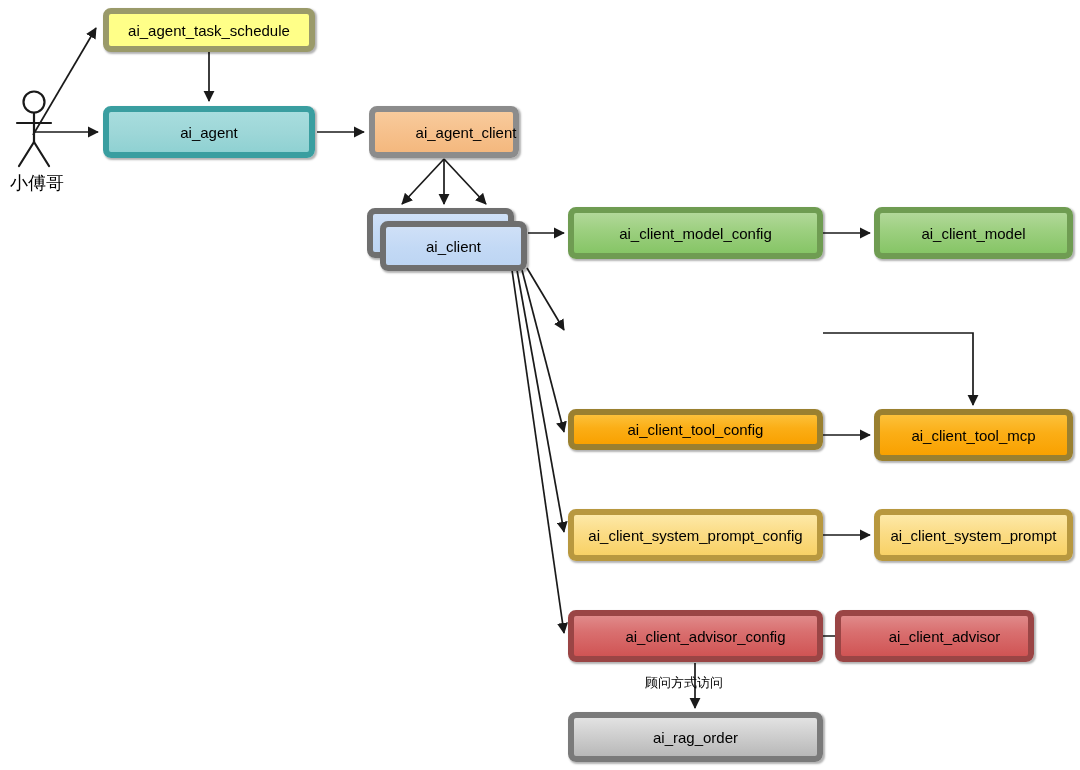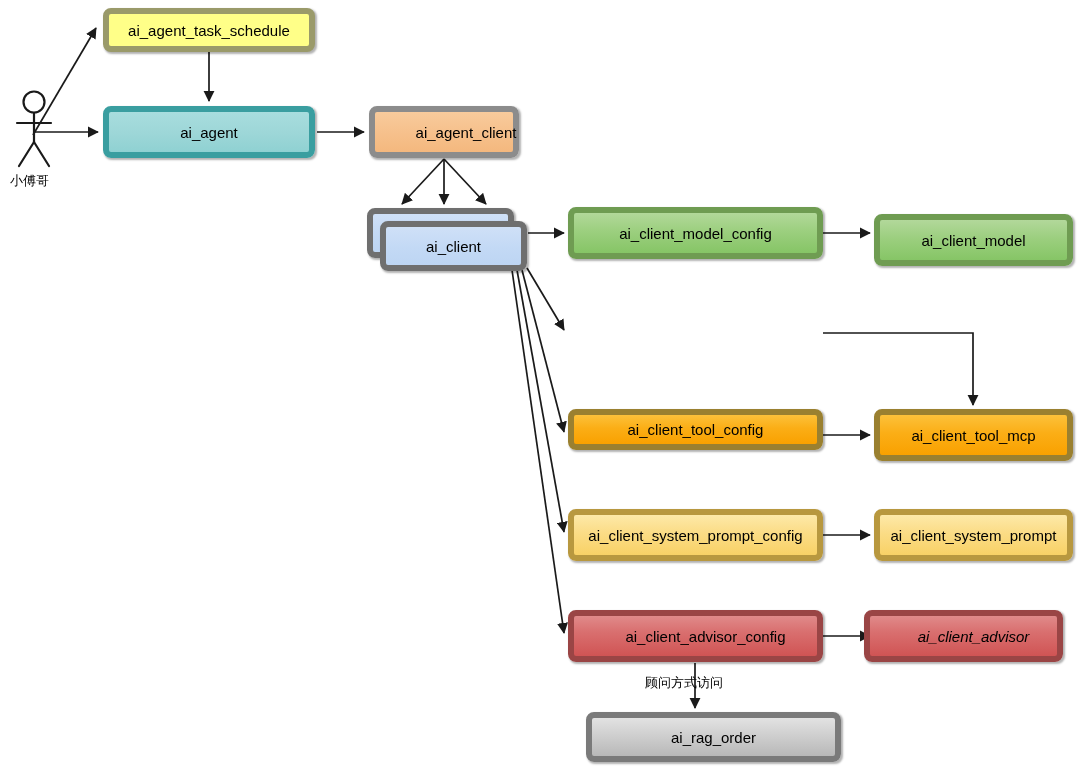--- a/index.html
+++ b/index.html
@@ -92,21 +92,21 @@
   .edge-label {
     position: absolute;
     font-size: 13px;
     color: #000000;
     background: transparent;
     white-space: nowrap;
     line-height: 1;
   }
   .actor-label {
     position: absolute;
-    font-size: 13px;
+    font-size: 18px;
     color: #000000;
     white-space: nowrap;
     line-height: 1;
   }
   svg.actor {
     position: absolute;
     pointer-events: none;
   }
 </style>
 </head>
@@ -183,21 +183,21 @@
 
   <div class="node n-blue back" style="left:367px; top:208px; width:147px; height:50px;"></div>
   <div class="node n-blue front" style="left:380px; top:221px; width:147px; height:50px;">
     <span>ai_client</span>
   </div>
 
   <div class="node n-green" style="left:568px; top:207px; width:255px; height:52px;">
     <span>ai_client_model_config</span>
   </div>
 
-  <div class="node n-green" style="left:874px; top:207px; width:199px; height:52px;margin-top:7px;">
+  <div class="node n-green" style="left:874px; top:207px; width:199px; height:52px;">
     <span>ai_client_model</span>
   </div>
 
 
   <div class="node n-orange" style="left:568px; top:409px; width:255px; height:41px;">
     <span>ai_client_tool_config</span>
   </div>
 
   <div class="node n-orange" style="left:874px; top:409px; width:199px; height:52px;">
     <span>ai_client_tool_mcp</span>
@@ -208,23 +208,23 @@
   </div>
 
   <div class="node n-yellowsoft" style="left:874px; top:509px; width:199px; height:52px;">
     <span>ai_client_system_prompt</span>
   </div>
 
   <div class="node n-red" style="left:568px; top:610px; width:255px; height:52px;">
     <span>ai_client_advisor_config</span>
   </div>
 
-  <div class="node n-red" style="left:864px; top:610px; width:199px; height:52px;font-style:italic;">
+  <div class="node n-red" style="left:835px; top:610px; width:199px; height:52px;">
     <span>ai_client_advisor</span>
   </div>
 
-  <div class="node n-gray" style="left:568px; top:712px; width:255px; height:50px;margin-left:18px;">
+  <div class="node n-gray" style="left:568px; top:712px; width:255px; height:50px;">
     <span>ai_rag_order</span>
   </div>
 
   <div class="edge-label" style="left:645px; top:676px;">顾问方式访问</div>
 
 </div>
 
 </body></html>

